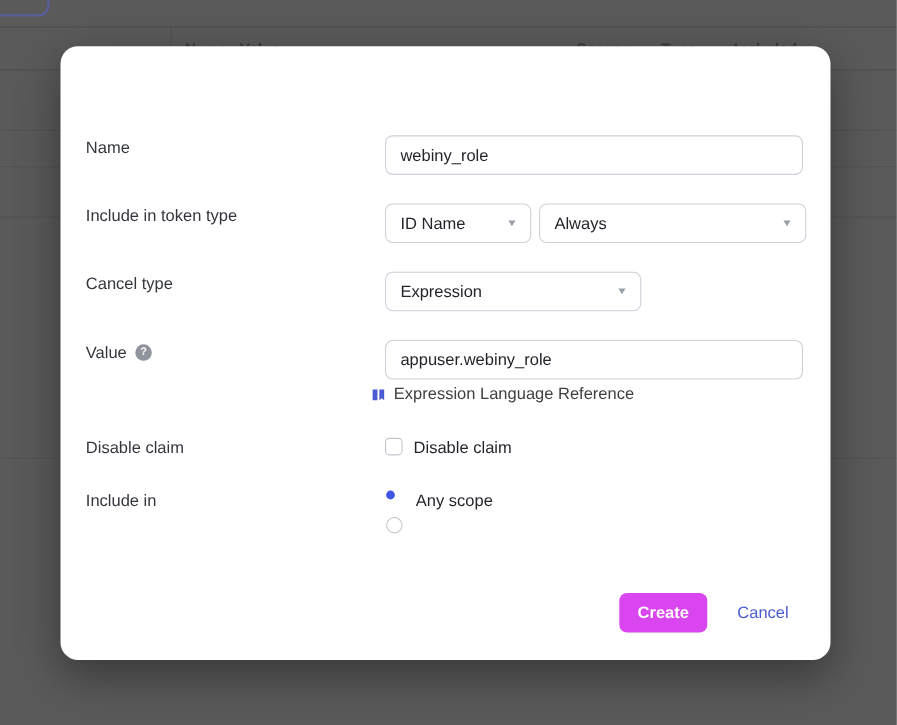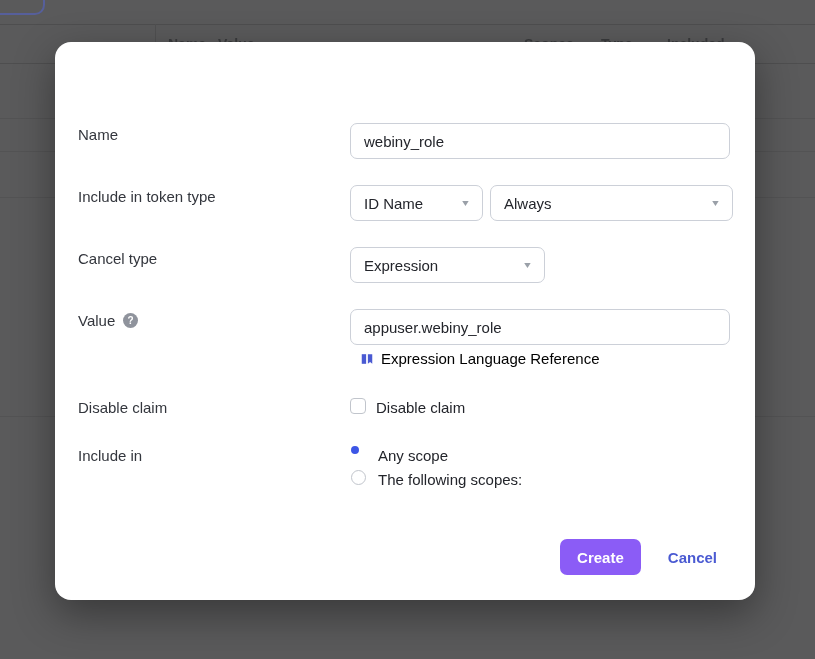--- a/index.html
+++ b/index.html
@@ -25,37 +25,37 @@
     border-radius:7px;padding:0 13px;font-size:15px;color:#23252b;background:#fff;outline:none;}
 
   .select{position:absolute;height:36px;border:1px solid #ccd0d8;border-radius:7px;background:#fff;
     display:flex;align-items:center;justify-content:space-between;padding:0 11px 0 13px;cursor:pointer;}
   .select .sel-value{font-size:15px;color:#23252b;}
   .select .caret{font-size:11px;color:#9aa0a8;line-height:1;transform:scaleY(.8);}
 
   .help-icon{position:absolute;left:68px;width:15px;height:15px;border-radius:50%;background:#8f939c;
     color:#fff;font-size:10px;font-weight:700;display:flex;align-items:center;justify-content:center;cursor:pointer;}
 
-  .ref-link{position:absolute;left:305px;display:flex;align-items:center;gap:7px;color:#000000;
+  .ref-link{position:absolute;left:282px;display:flex;align-items:center;gap:7px;color:#404040;
     font-size:15px;text-decoration:none;cursor:pointer;}
   .ref-link svg{display:block;}
 
   .checkbox{position:absolute;left:295px;width:16px;height:16px;border:1.5px solid #c1c5cc;
     border-radius:4px;background:#fff;cursor:pointer;}
   .control-label{position:absolute;left:321px;font-size:15px;color:#23252b;cursor:default;}
 
   .radio{position:absolute;left:296px;border-radius:50%;cursor:pointer;}
   .radio.off{width:15px;height:15px;border:1.5px solid #c1c5cc;background:#fff;}
   .radio.on{width:6px;height:6px;border:4.5px solid #3d56e6;background:#fff;}
   .radio-label{position:absolute;left:323px;font-size:15px;color:#23252b;cursor:default;}
 
   .btn-row{position:absolute;right:38px;top:497px;display:flex;align-items:center;gap:27px;}
-  .btn-create{height:36px;padding:0 17px;background:#8b5cf6;border:none;border-radius:7px;
+  .btn-create{height:36px;padding:0 17px;background:#d946ef;border:none;border-radius:7px;
     color:#fff;font-size:15px;font-weight:700;cursor:pointer;}
-  .btn-cancel{background:none;border:none;padding:0;color:#4a5ad2;font-size:15px;font-weight:700;cursor:pointer;}
+  .btn-cancel{background:none;border:none;padding:0;color:#4a5ad2;font-size:15px;font-weight:400;cursor:pointer;}
 </style>
 </head>
 <body>
 
 <div id="screen">
 
   <div class="bg-partial-button"></div>
   <div class="bg-line" style="top:24px"></div>
   <div class="bg-vline" style="left:155px;top:24px;height:39px"></div>
   <div class="bg-line" style="top:63px"></div>
@@ -80,21 +80,21 @@
     <div class="select" style="left:295px;top:143px;width:133px">
       <span class="sel-value">ID Name</span>
       <span class="caret">▼</span>
     </div>
     <div class="select" style="left:435px;top:143px;width:243px">
       <span class="sel-value">Always</span>
       <span class="caret">▼</span>
     </div>
 
     <label class="field-label" style="top:208px">Cancel type</label>
-    <div class="select" style="left:295px;top:205px;width:195px">
+    <div class="select" style="left:295px;top:205px;width:233px">
       <span class="sel-value">Expression</span>
       <span class="caret">▼</span>
     </div>
 
     <label class="field-label" style="top:270px">Value</label>
     <span class="help-icon" style="top:271px">?</span>
     <input class="text-input" style="top: 267px;" type="text" value="appuser.webiny_role">
     <a class="ref-link" style="top:308px">
       <span>
         <svg width="14" height="14" viewBox="0 0 16 16" fill="#4a5ad2">
@@ -106,21 +106,20 @@
     </a>
 
     <label class="field-label" style="top:357px">Disable claim</label>
     <span class="checkbox" style="top:356px"></span>
     <span class="control-label" style="top:357px">Disable claim</span>
 
     <label class="field-label" style="top:405px">Include in</label>
     <span class="radio on" style="top:404px"></span>
     <span class="radio-label" style="top:405px">Any scope</span>
     <span class="radio off" style="top:428px"></span>
-    <span class="radio-label" style="top:429px">The following scopes:</span>
 
     <div class="btn-row">
       <button class="btn-create">Create</button>
       <button class="btn-cancel">Cancel</button>
     </div>
 
   </div>
 </div>
 
 </body></html>

